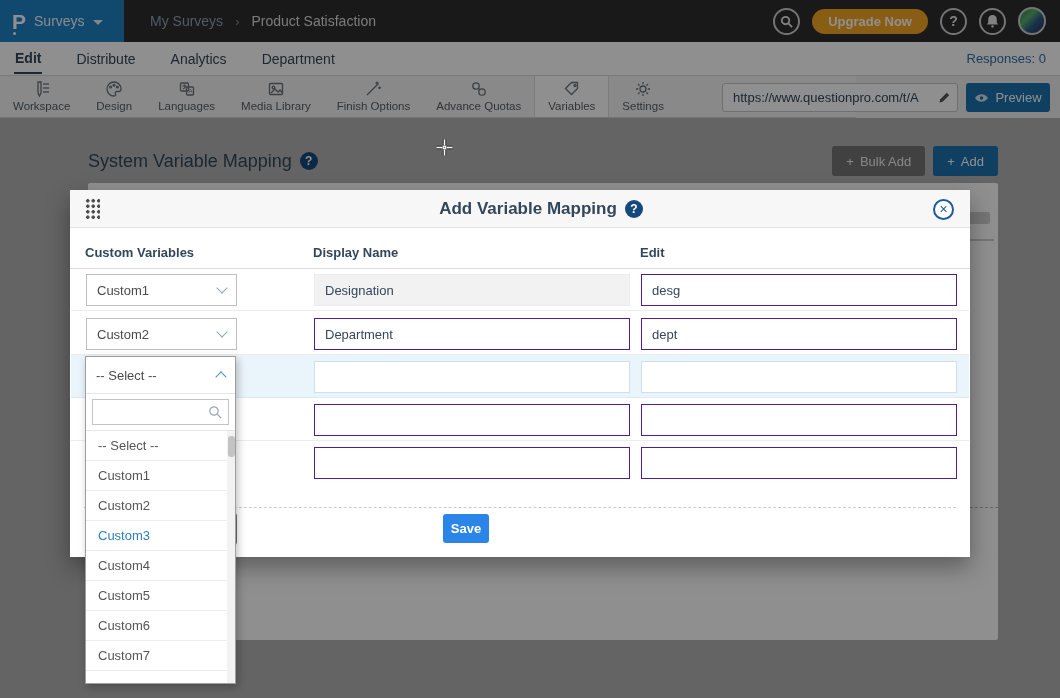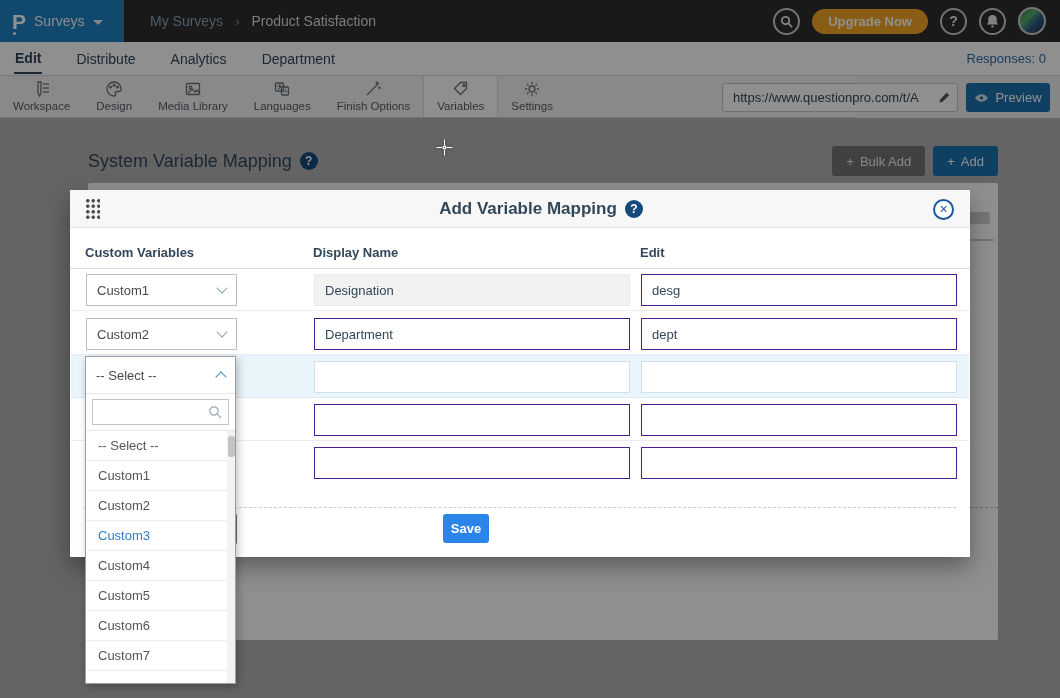--- a/index.html
+++ b/index.html
@@ -151,47 +151,55 @@
       <svg width="18" height="18" viewBox="0 0 18 18">
           <path d="M9 2a7 7 0 1 0 0 14c1.8 0 2-1.2 1.4-2.2-.6-1 .1-2.3 1.6-2.3H14c1.6 0 2-1.5 2-2.5A7 7 0 0 0 9 2z"></path>
           <circle cx="5.6" cy="7" r="0.9"></circle>
           <circle cx="9" cy="5.2" r="0.9"></circle>
           <circle cx="12.4" cy="7" r="0.9"></circle>
         </svg>
       <span>Design</span>
     </div>
     <div class="titem">
       <svg width="18" height="18" viewBox="0 0 18 18">
-          <rect x="2.5" y="3.5" width="13" height="11" rx="1"></rect>
-          <circle cx="6.5" cy="7.5" r="1.3"></circle>
-          <path d="M4 13l4-4 3 3 2-2 2.5 3"></path>
-        </svg>
-      <span>Media Library</span>
-    </div>
-    <div class="titem">
-      <svg width="18" height="18" viewBox="0 0 18 18">
           <rect x="2.5" y="3" width="8" height="8" rx="1"></rect>
           <rect x="8.5" y="7" width="7" height="8" rx="1"></rect>
           <text x="10.4" y="13.4" font-size="6" stroke="none" fill="#6a737c" font-family="Liberation Sans, sans-serif">A</text>
           <line x1="4.5" y1="6" x2="8.5" y2="6"></line>
           <line x1="6.5" y1="4.5" x2="6.5" y2="6"></line>
           <path d="M5 9c1.5-0.5 2.5-1.8 2.7-3"></path>
         </svg>
       <span>Languages</span>
     </div>
     <div class="titem">
       <svg width="18" height="18" viewBox="0 0 18 18">
+          <rect x="2.5" y="3.5" width="13" height="11" rx="1"></rect>
+          <circle cx="6.5" cy="7.5" r="1.3"></circle>
+          <path d="M4 13l4-4 3 3 2-2 2.5 3"></path>
+        </svg>
+      <span>Media Library</span>
+    </div>
+    <div class="titem">
+      <svg width="18" height="18" viewBox="0 0 18 18">
           <line x1="3" y1="15" x2="12" y2="6"></line>
           <line x1="12" y1="6" x2="14.5" y2="3.5"></line>
           <line x1="13" y1="1.5" x2="13" y2="4.5"></line>
           <line x1="11.5" y1="3" x2="14.5" y2="3"></line>
           <line x1="15.5" y1="6.5" x2="15.5" y2="9"></line>
           <line x1="14.2" y1="7.8" x2="16.8" y2="7.8"></line>
         </svg>
       <span>Finish Options</span>
+    </div>
+    <div class="titem">
+      <svg width="18" height="18" viewBox="0 0 18 18">
+          <circle cx="6" cy="6" r="3.2"></circle>
+          <circle cx="12" cy="12" r="3.2"></circle>
+          <line x1="8" y1="8" x2="10" y2="10"></line>
+        </svg>
+      <span>Advance Quotas</span>
     </div>
     <div class="titem active">
       <svg width="18" height="18" viewBox="0 0 18 18">
           <path d="M2.5 8.5L8.5 2.5h6v6l-6 6z"></path>
           <circle cx="12" cy="5.5" r="1.1"></circle>
         </svg>
       <span>Variables</span>
     </div>
     <div class="titem">
       <svg width="18" height="18" viewBox="0 0 18 18">

